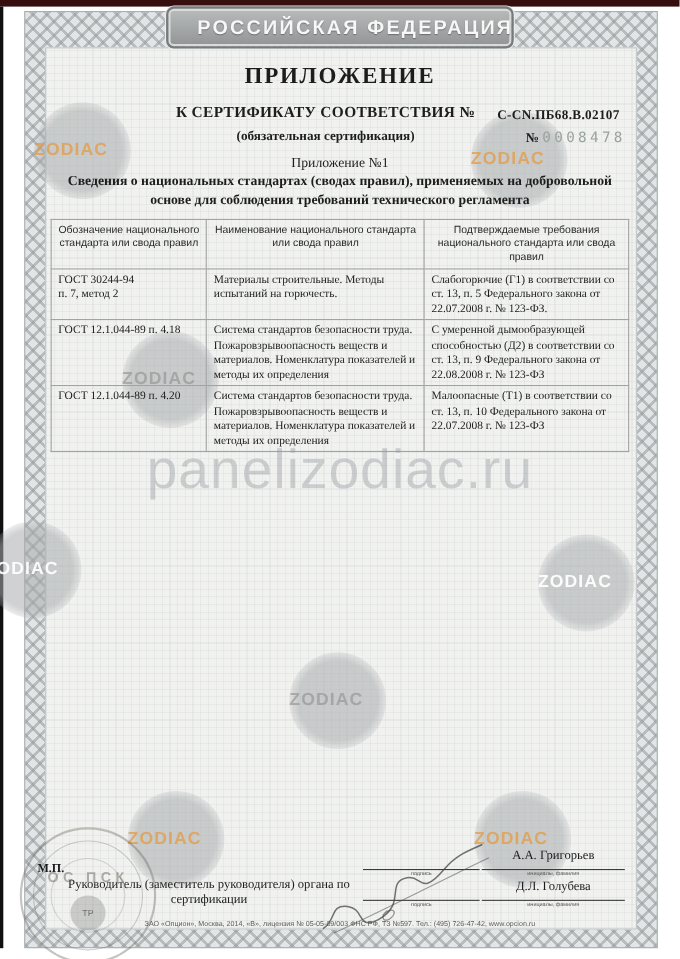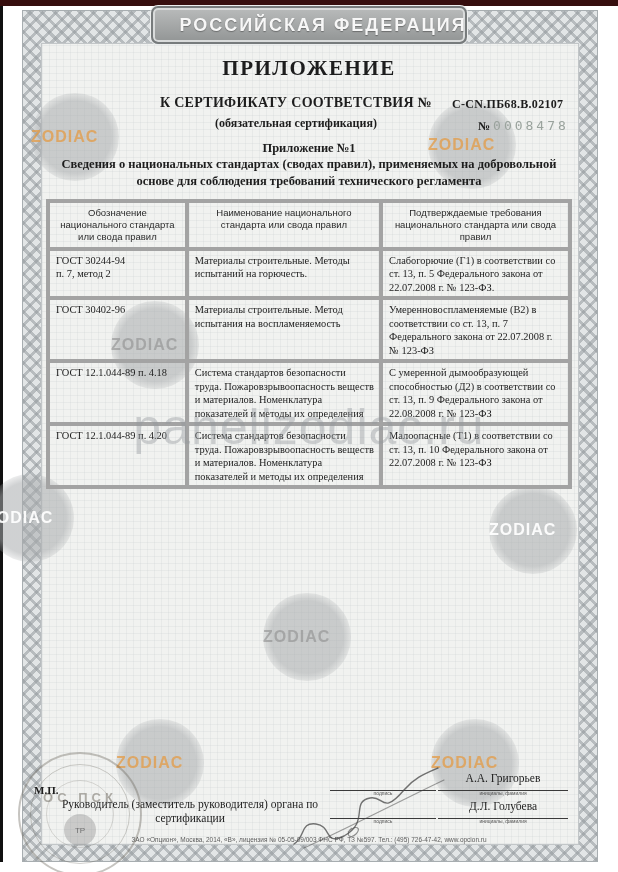--- a/index.html
+++ b/index.html
@@ -37,27 +37,27 @@
   .doc-title{left:0;right:0;top:56px;text-align:center;font-size:21px;font-weight:bold;
         letter-spacing:1.5px;z-index:2;}
   .subtitle-block{left:152px;top:95px;width:288px;text-align:center;z-index:2;}
   .subtitle{font-size:14px;font-weight:bold;letter-spacing:0.3px;}
   .cert-kind{font-size:12px;font-weight:bold;margin-top:5px;}
   .cert-number{left:452px;top:97px;font-size:12px;font-weight:bold;z-index:2;letter-spacing:0.3px;}
   .reg-number{left:478px;top:118px;z-index:2;font-size:12px;font-weight:bold;}
   .reg-number .digits{font-family:"DejaVu Sans Mono",monospace;font-weight:normal;
         color:#9aa39d;letter-spacing:3px;font-size:13px;}
 
-  .appendix-title{left:40px;right:40px;top:141px;text-align:center;font-size:12.5px;font-weight:bold;z-index:2;}
+  .appendix-title{left:40px;right:40px;top:141px;text-align:center;font-size:12.5px;font-weight:normal;z-index:2;}
   .appendix-desc{left:54px;right:54px;top:156px;text-align:center;font-size:12.5px;font-weight:bold;
         line-height:1.32;z-index:2;}
 
   
   .std-table{position:absolute;left:46px;top:199px;width:526px;border-collapse:collapse;z-index:2;}
-  .std-table th,.std-table td{border:4px solid #a3a3a3;vertical-align:top;background:transparent;}
+  .std-table th,.std-table td{border:1px solid #a3a3a3;vertical-align:top;background:transparent;}
   .std-table th{font-family:"Liberation Sans",sans-serif;font-weight:normal;font-size:9.5px;
         color:#2a2a2a;text-align:center;padding:4px 6px;height:26px;line-height:1.25;}
   .std-table td{font-size:10.4px;line-height:1.3;padding:3px 5px 2px 6px;}
   .c1{width:139px;white-space:pre-line;}
   .c2{width:198px;}
   .c3{width:189px;}
 
   
   .zod{position:absolute;width:88px;height:88px;border-radius:50%;z-index:1;
         background:radial-gradient(circle, rgba(168,171,173,0.55) 0 58%, rgba(168,171,173,0.18) 72%, transparent 78%);
@@ -168,25 +168,20 @@
       <th class="c1">Обозначение национального стандарта или свода правил</th>
       <th class="c2">Наименование национального стандарта или свода правил</th>
       <th class="c3">Подтверждаемые требования национального стандарта или свода правил</th>
     </tr>
     <tr style="height:38px;">
       <td class="c1">ГОСТ 30244-94
 п. 7, метод 2</td>
       <td class="c2">Материалы строительные. Методы испытаний на горючесть.</td>
       <td class="c3">Слабогорючие (Г1) в соответствии со ст. 13, п. 5 Федерального закона от 22.07.2008 г. № 123-ФЗ.</td>
     </tr>
-    <tr style="height:48px;">
-      <td class="c1">ГОСТ 30402-96</td>
-      <td class="c2">Материалы строительные. Метод испытания на воспламеняемость</td>
-      <td class="c3">Умеренновоспламеняемые (В2) в соответствии со ст. 13, п. 7 Федерального закона от 22.07.2008 г. № 123-ФЗ</td>
-    </tr>
     <tr style="height:52px;">
       <td class="c1">ГОСТ 12.1.044-89 п. 4.18</td>
       <td class="c2">Система стандартов безопасности труда. Пожаровзрывоопасность веществ и материалов. Номенклатура показателей и методы их определения</td>
       <td class="c3">С умеренной дымообразующей способностью (Д2) в соответствии со ст. 13, п. 9 Федерального закона от 22.08.2008 г. № 123-ФЗ</td>
     </tr>
     <tr style="height:58px;">
       <td class="c1">ГОСТ 12.1.044-89 п. 4.20</td>
       <td class="c2">Система стандартов безопасности труда. Пожаровзрывоопасность веществ и материалов. Номенклатура показателей и методы их определения</td>
       <td class="c3">Малоопасные (Т1) в соответствии со ст. 13, п. 10 Федерального закона от 22.07.2008 г. № 123-ФЗ</td>
     </tr>

